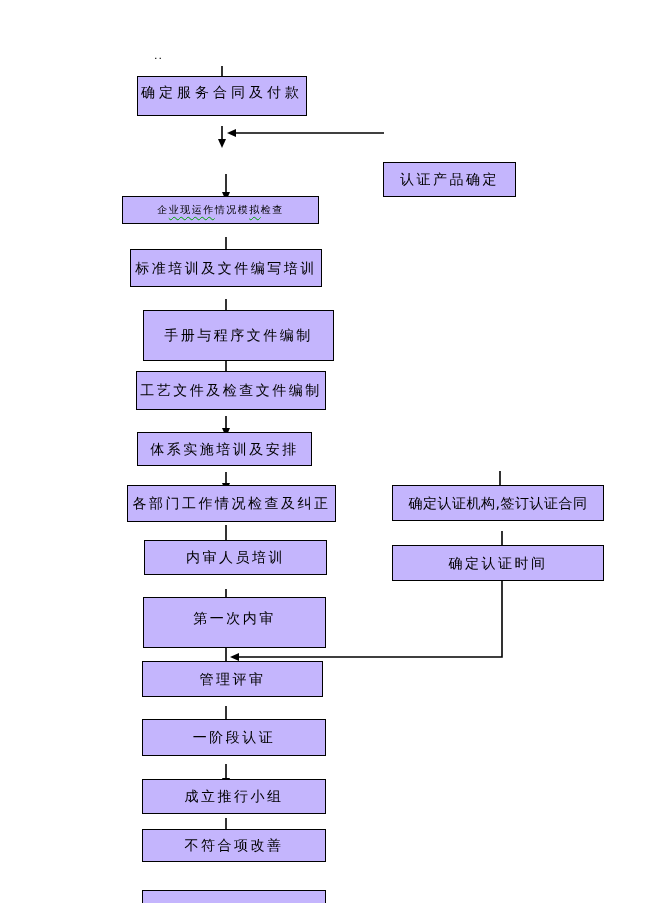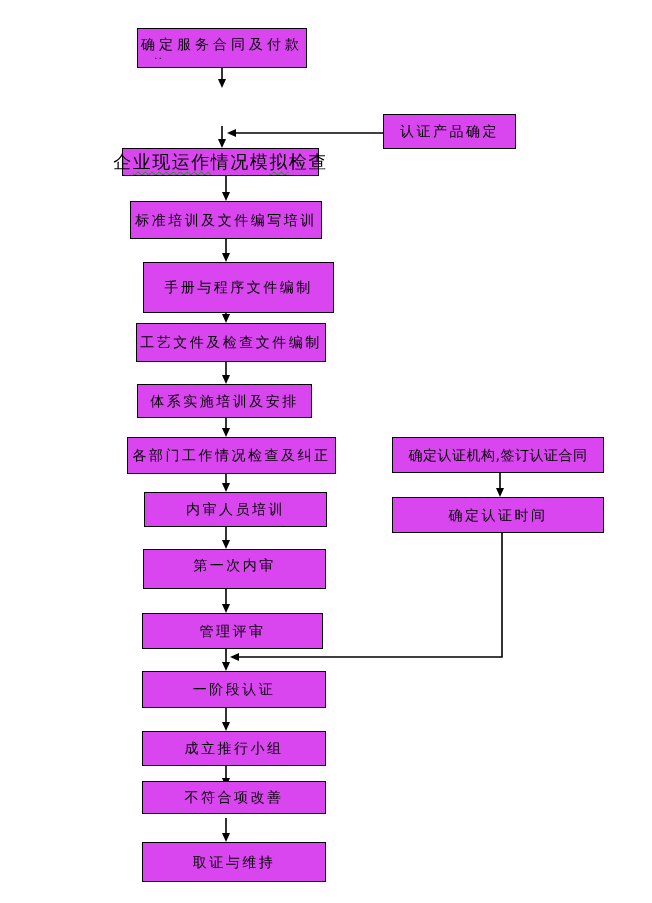--- a/index.html
+++ b/index.html
@@ -4,27 +4,27 @@
 <style>
   html,body{margin:0;padding:0;background:#ffffff;}
   .page{
     position:relative;width:652px;height:903px;background:#ffffff;
     font-family:"DejaVu Sans",sans-serif;color:#000;overflow:hidden;
   }
   .connectors{position:absolute;left:0;top:0;}
   .connectors line, .connectors polyline{stroke:#000;stroke-width:1.6;fill:none;}
   .connectors polygon{fill:#000;stroke:none;}
   .node{
-    position:absolute;border:1px solid #000;background:#d946ef;box-sizing:border-box;
+    position:absolute;border:1px solid #000;background:#c4b5fd;box-sizing:border-box;
     display:flex;align-items:center;justify-content:center;text-align:center;
-    font-size:14px;letter-spacing:2.5px;line-height:1.15;
+    font-size:14px;letter-spacing:2.5px;line-height:1.15;margin-top:48px;
   }
   .node .lbl{white-space:nowrap;}
   .n1{letter-spacing:4px;padding-bottom:7px;}
-  .n3{font-size:18px;letter-spacing:1.5px;}
+  .n3{font-size:10px;letter-spacing:1.5px;}
   .r2{letter-spacing:0.5px;}
   .spell{text-decoration:underline wavy #00a400;text-decoration-thickness:1px;text-underline-offset:3px;}
   .stray{position:absolute;left:154px;top:49px;font-size:11px;letter-spacing:1px;color:#000;}
 </style>
 </head>
 <body>
 
 <div class="page">
 
   <svg class="connectors" width="652" height="903" viewBox="0 0 652 903" aria-hidden="true">
@@ -142,21 +142,21 @@
   </div>
 
   <div class="node" style="left:127px;top:437px;width:209px;height:37px">
     <span class="lbl">各部门工作情况检查及纠正</span>
   </div>
 
   <div class="node" style="left:144px;top:492px;width:183px;height:35px">
     <span class="lbl">内审人员培训</span>
   </div>
 
-  <div class="node" style="left:143px;top:549px;width:183px;height:40px;padding-bottom:8px">
+  <div class="node" style="left:143px;top:549px;width:183px;height:51px;padding-bottom:8px">
     <span class="lbl">第一次内审</span>
   </div>
 
   <div class="node" style="left:142px;top:613px;width:181px;height:36px">
     <span class="lbl">管理评审</span>
   </div>
 
   <div class="node" style="left:142px;top:671px;width:184px;height:37px">
     <span class="lbl">一阶段认证</span>
   </div>

